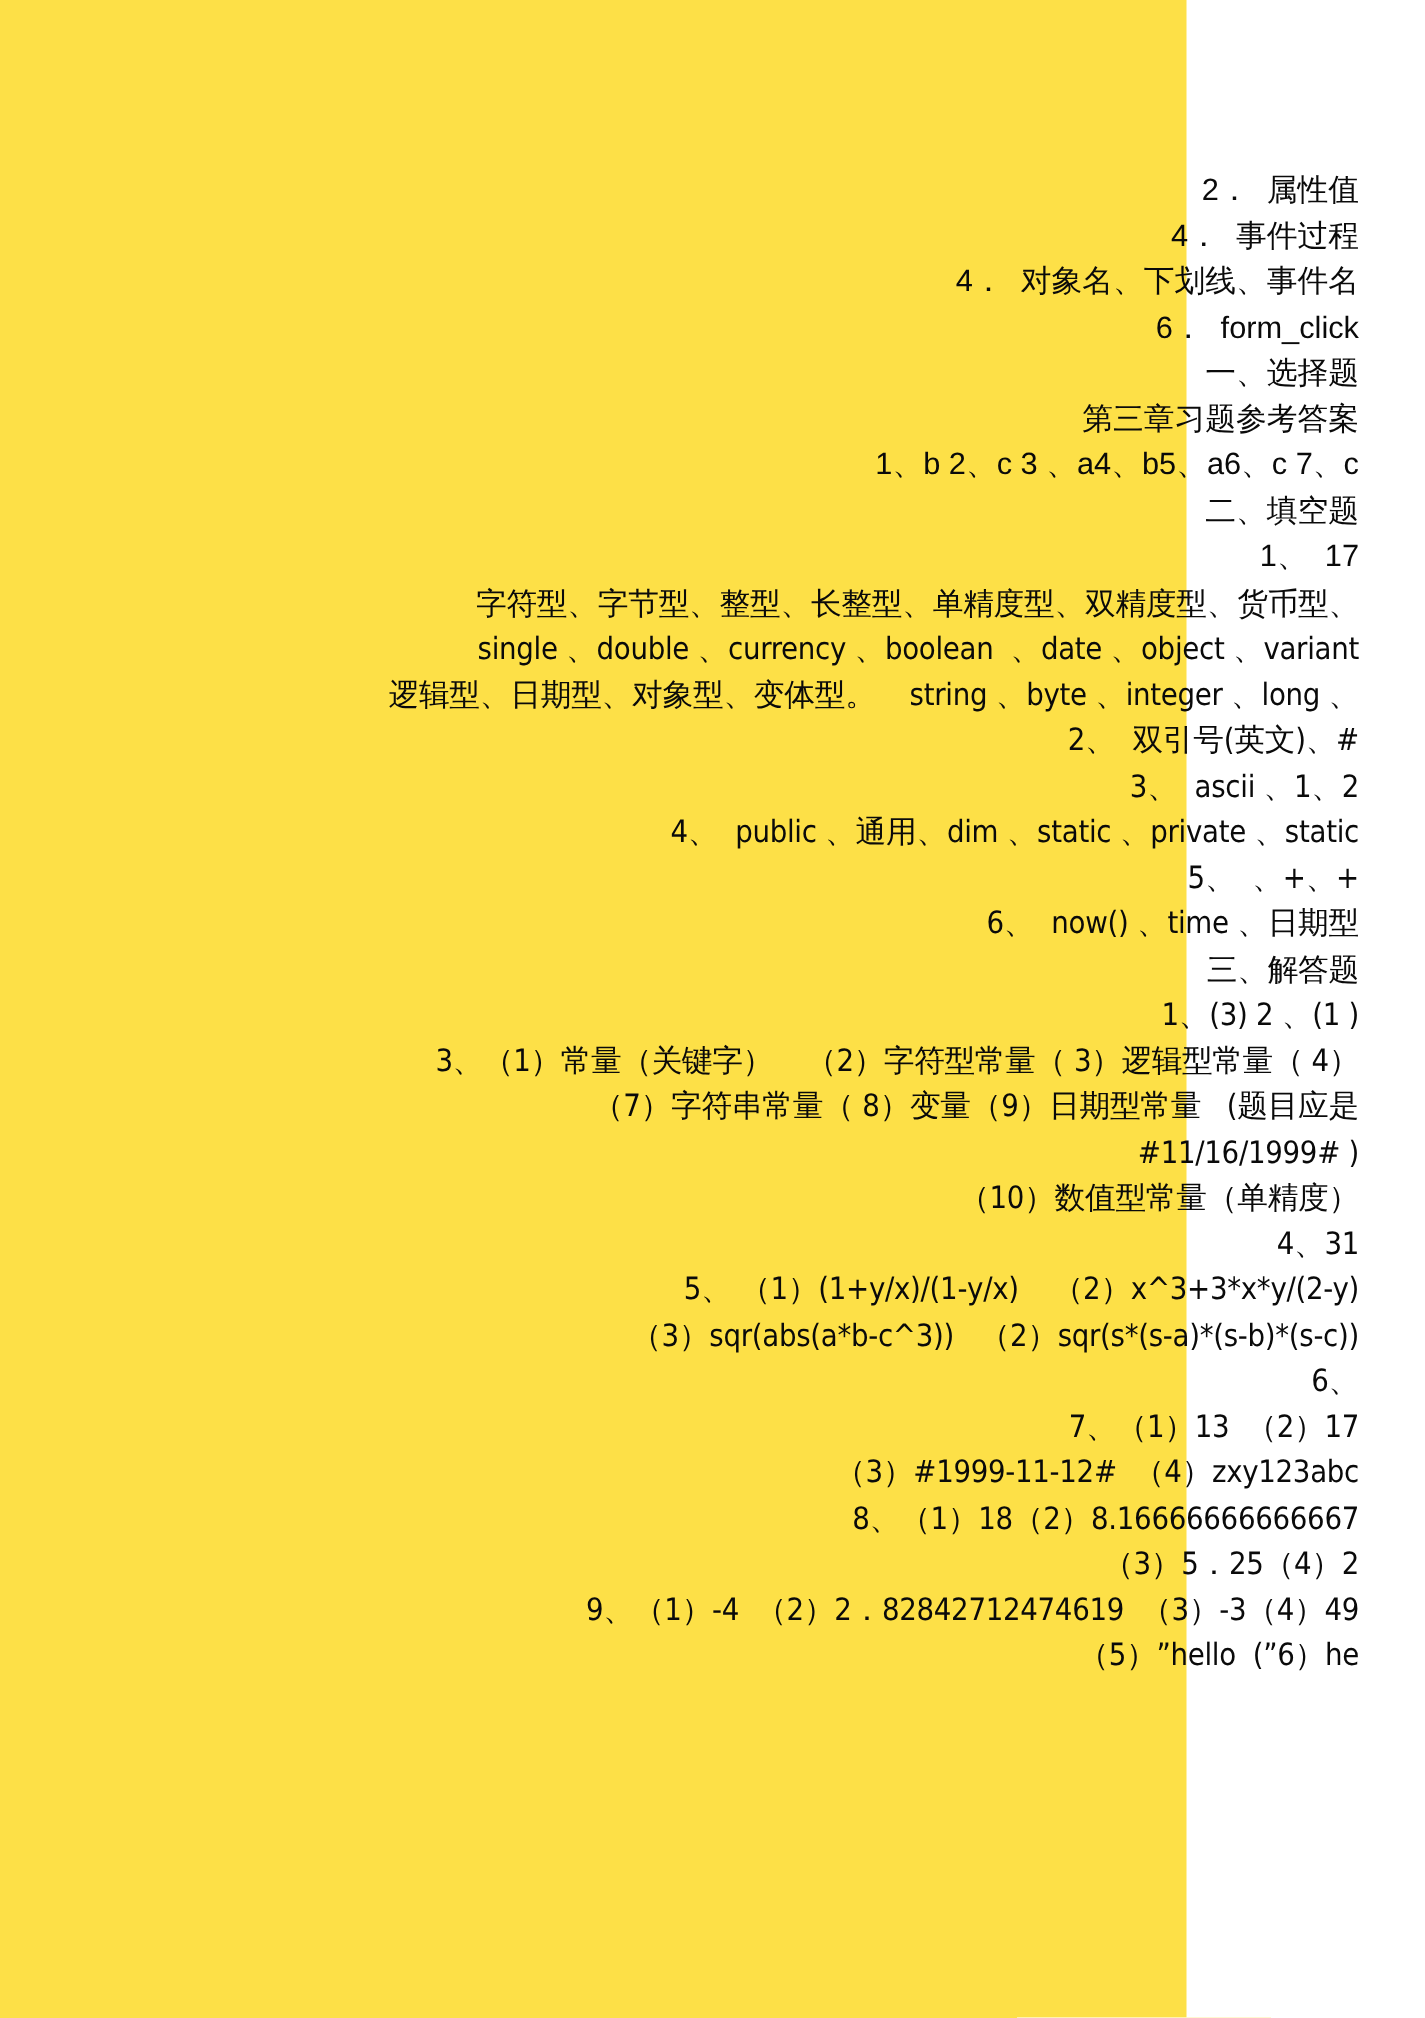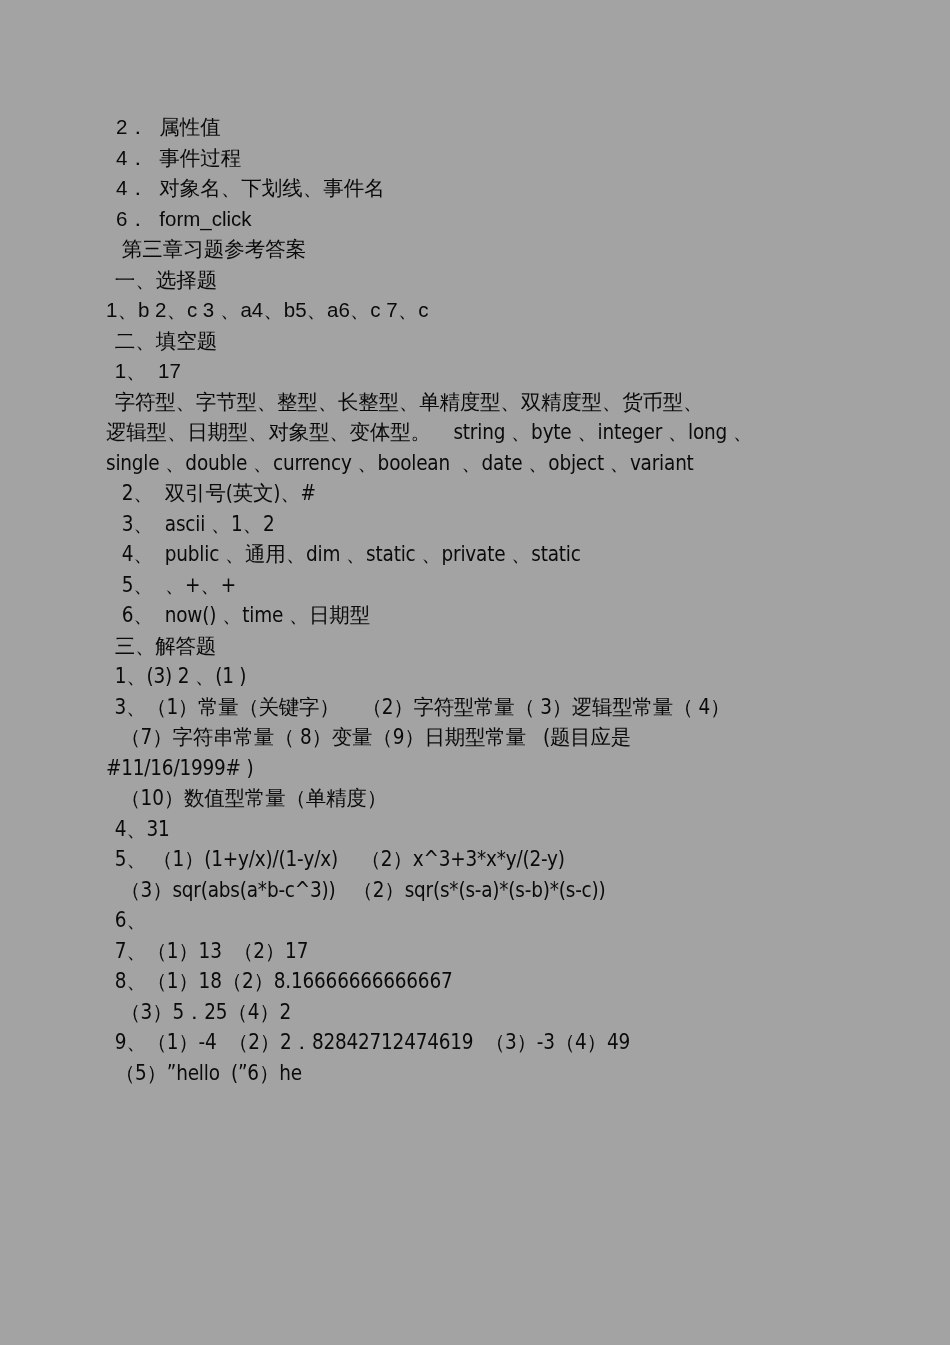--- a/index.html
+++ b/index.html
@@ -15,23 +15,24 @@
     overflow: hidden;
     font-family: "Liberation Sans", "DejaVu Sans", sans-serif;
     color: #000000;
     -webkit-font-smoothing: antialiased;
   }
 
   .page {
     position: absolute;
     left: 0;
     top: 0;
-    width: 950px;
+    width: 791px;
     height: 1345px;
-    background: #a3a3a3;
+    background: #fde047;
+    text-align: right;
   }
 
   .doc-body {
     position: absolute;
     left: 106px;
     top: 112px;
     width: 800px;
   }
 
   .line {
@@ -63,49 +64,50 @@
 <body style="background: rgb(255, 255, 255); color: rgb(10, 10, 10);">
 
 <div class="page">
   <div class="doc-body">
 
     <div class="line ind-2">2．  属性值</div>
     <div class="line ind-2">4．  事件过程</div>
     <div class="line ind-2">4．  对象名、下划线、事件名</div>
     <div class="line ind-2">6．  form_click</div>
 
+    <div class="line ind-1"> 一、选择题</div>
     <div class="line ind-2"> 第三章习题参考答案</div>
-    <div class="line ind-1"> 一、选择题</div>
     <div class="line ind-0">1、b 2、c 3 、a4、b5、a6、c 7、c</div>
 
     <div class="line ind-1"> 二、填空题</div>
     <div class="line ind-1"> 1、  17</div>
 
     <div class="line ind-1 condensed"> 字符型、字节型、整型、长整型、单精度型、双精度型、货币型、</div>
+    <div class="line ind-0 condensed">single 、double 、currency 、boolean  、date 、object 、variant</div>
     <div class="line ind-0 condensed">逻辑型、日期型、对象型、变体型。    string 、byte 、integer 、long 、</div>
-    <div class="line ind-0 condensed">single 、double 、currency 、boolean  、date 、object 、variant</div>
 
     <div class="line ind-2 condensed"> 2、  双引号(英文)、#</div>
     <div class="line ind-2 condensed"> 3、  ascii 、1、2</div>
     <div class="line ind-2 condensed"> 4、  public 、通用、dim 、static 、private 、static</div>
     <div class="line ind-2 condensed"> 5、  、+、+</div>
     <div class="line ind-2 condensed"> 6、  now() 、time 、日期型</div>
 
     <div class="line ind-1 condensed"> 三、解答题</div>
 
     <div class="line ind-1 condensed"> 1、(3) 2 、(1 )</div>
     <div class="line ind-1 condensed tight"> 3、（1）常量（关键字）    （2）字符型常量（ 3）逻辑型常量（ 4）</div>
     <div class="line ind-1 condensed">  （7）字符串常量（ 8）变量（9）日期型常量   (题目应是</div>
     <div class="line ind-0 condensed">#11/16/1999# )</div>
     <div class="line ind-1 condensed">  （10）数值型常量（单精度）</div>
 
     <div class="line ind-1 condensed"> 4、31</div>
     <div class="line ind-1 condensed"> 5、 （1）(1+y/x)/(1-y/x)    （2）x^3+3*x*y/(2-y)</div>
     <div class="line ind-1 condensed">  （3）sqr(abs(a*b-c^3))   （2）sqr(s*(s-a)*(s-b)*(s-c))</div>
     <div class="line ind-1 condensed"> 6、</div>
     <div class="line ind-1 condensed"> 7、（1）13  （2）17</div>
+    <div class="line ind-1 condensed">  （3）#1999-11-12#  （4）zxy123abc</div>
     <div class="line ind-1 condensed"> 8、（1）18（2）8.16666666666667</div>
     <div class="line ind-1 condensed">  （3）5．25（4）2</div>
     <div class="line ind-1 condensed"> 9、（1）-4  （2）2．82842712474619  （3）-3（4）49</div>
     <div class="line ind-1 condensed"> （5）”hello  (”6）he</div>
 
   </div>
 </div>
 
 </body></html>

